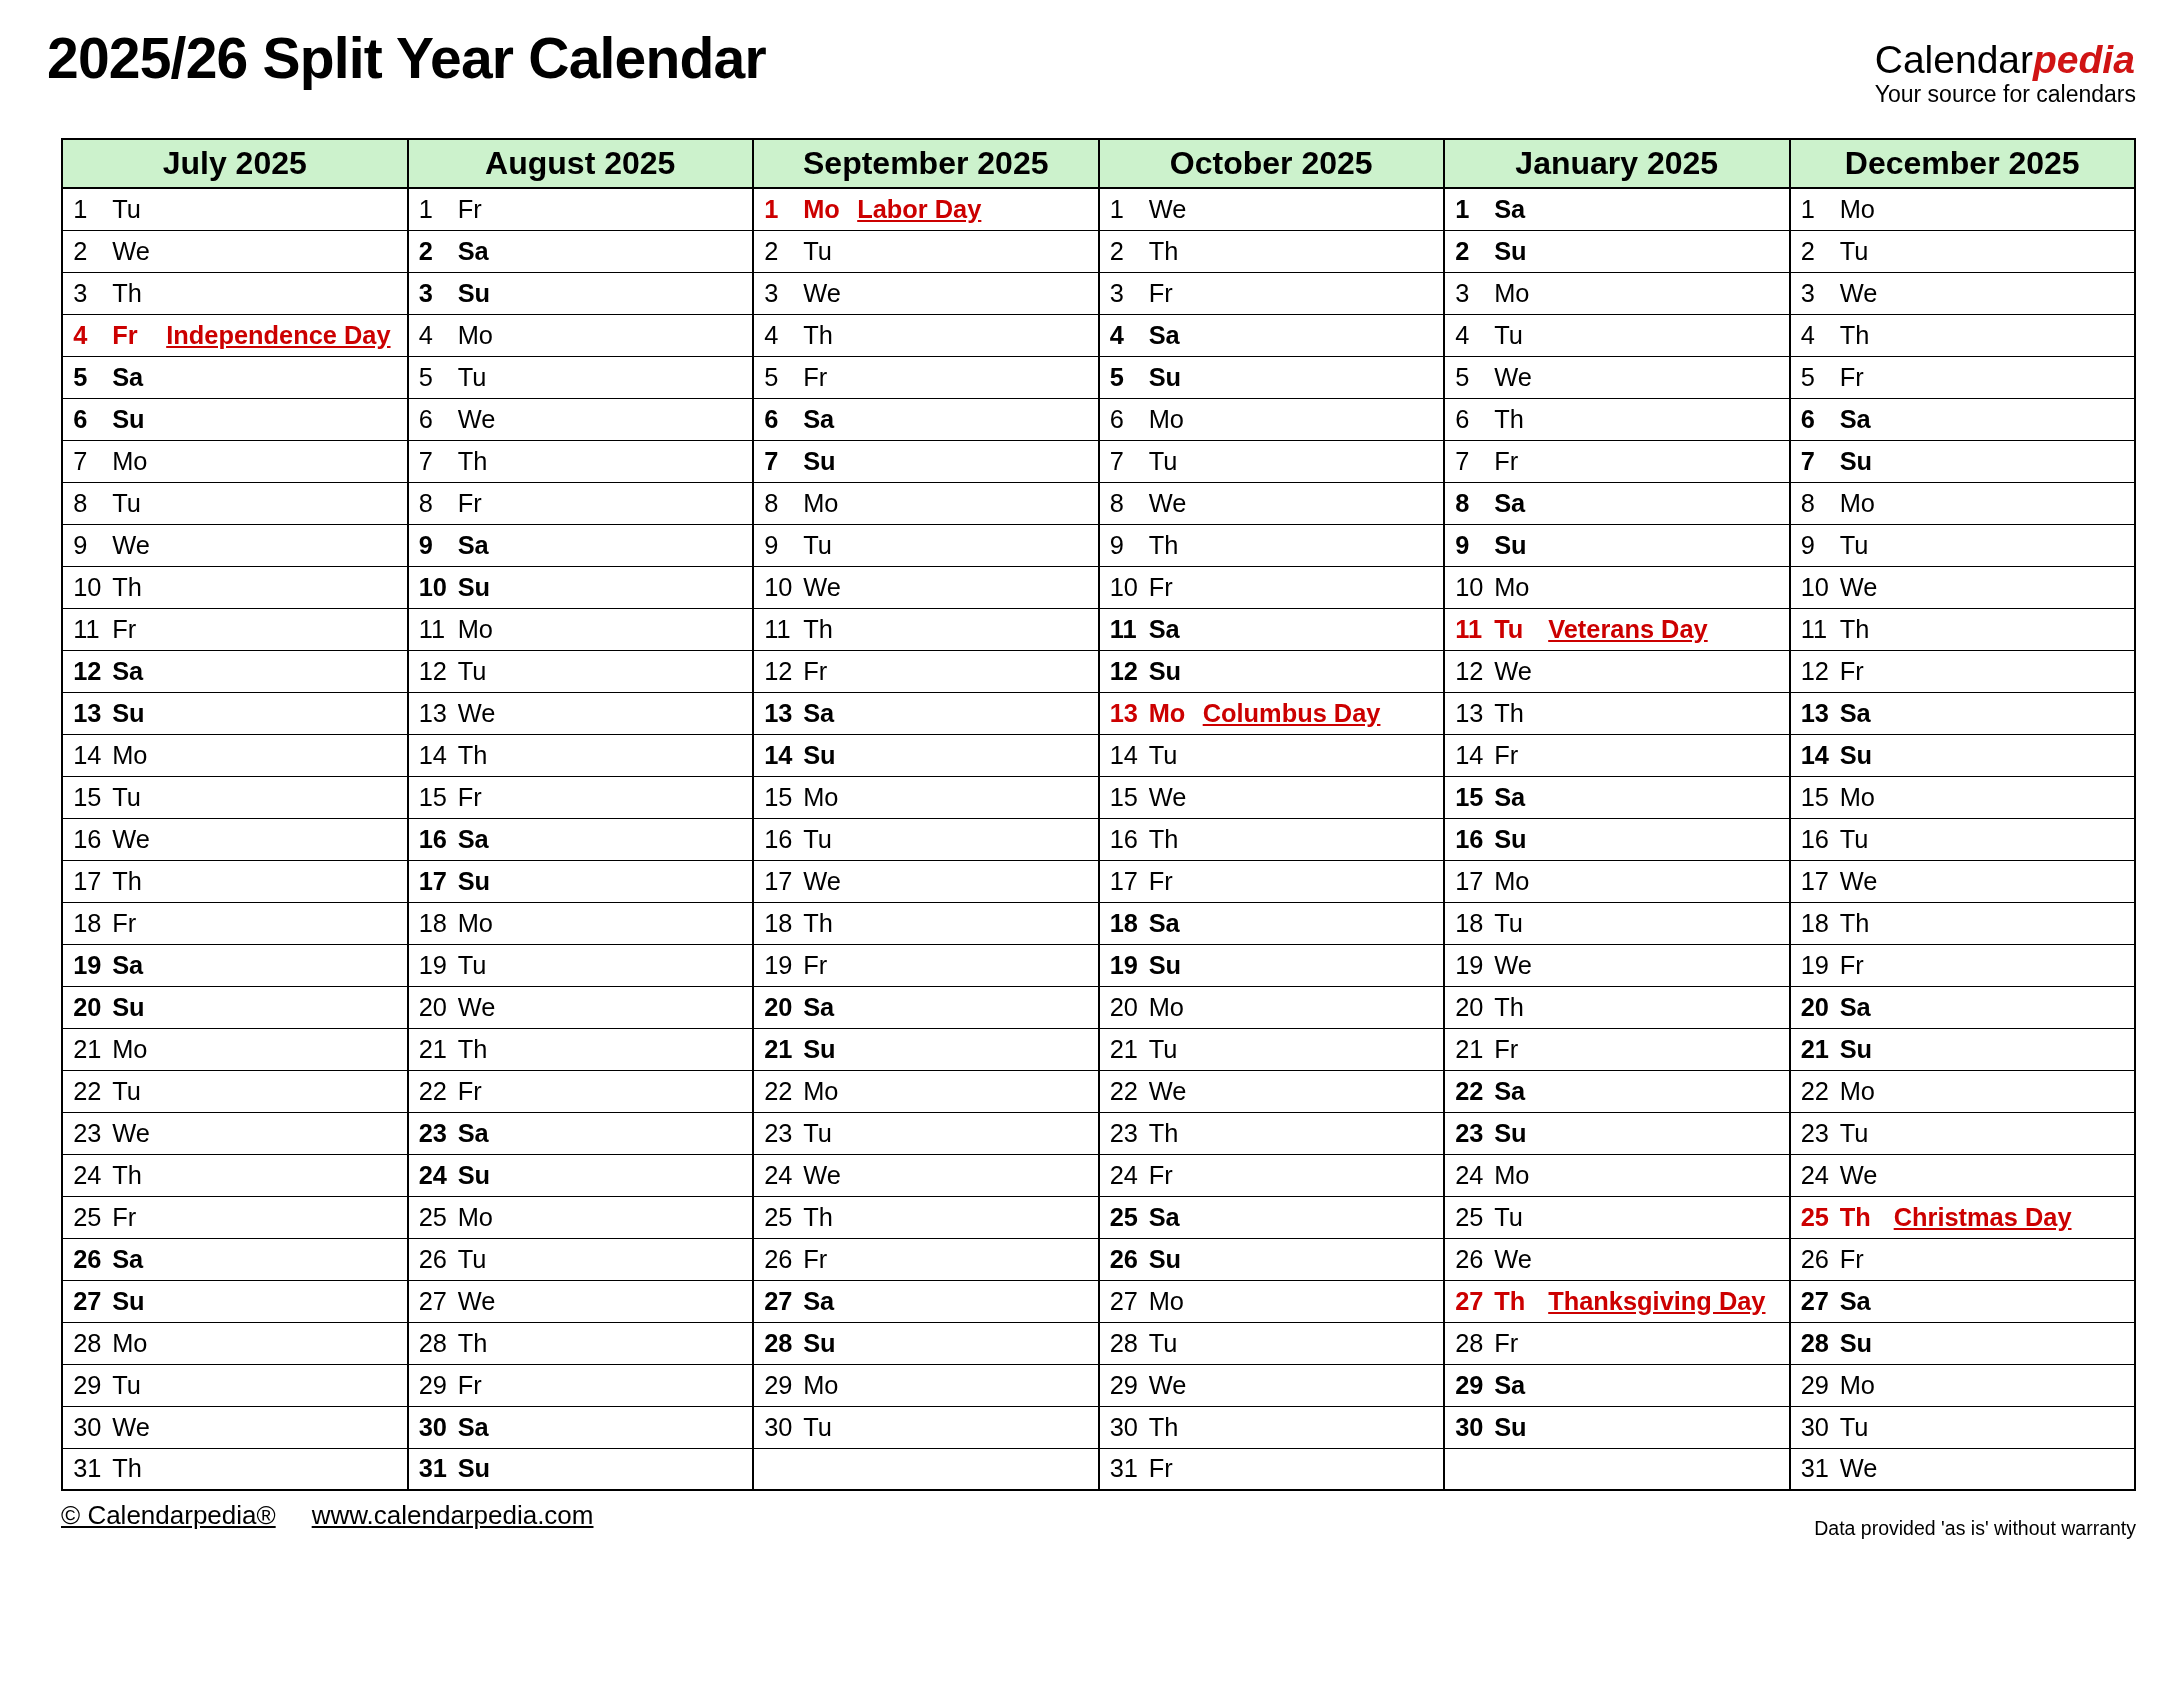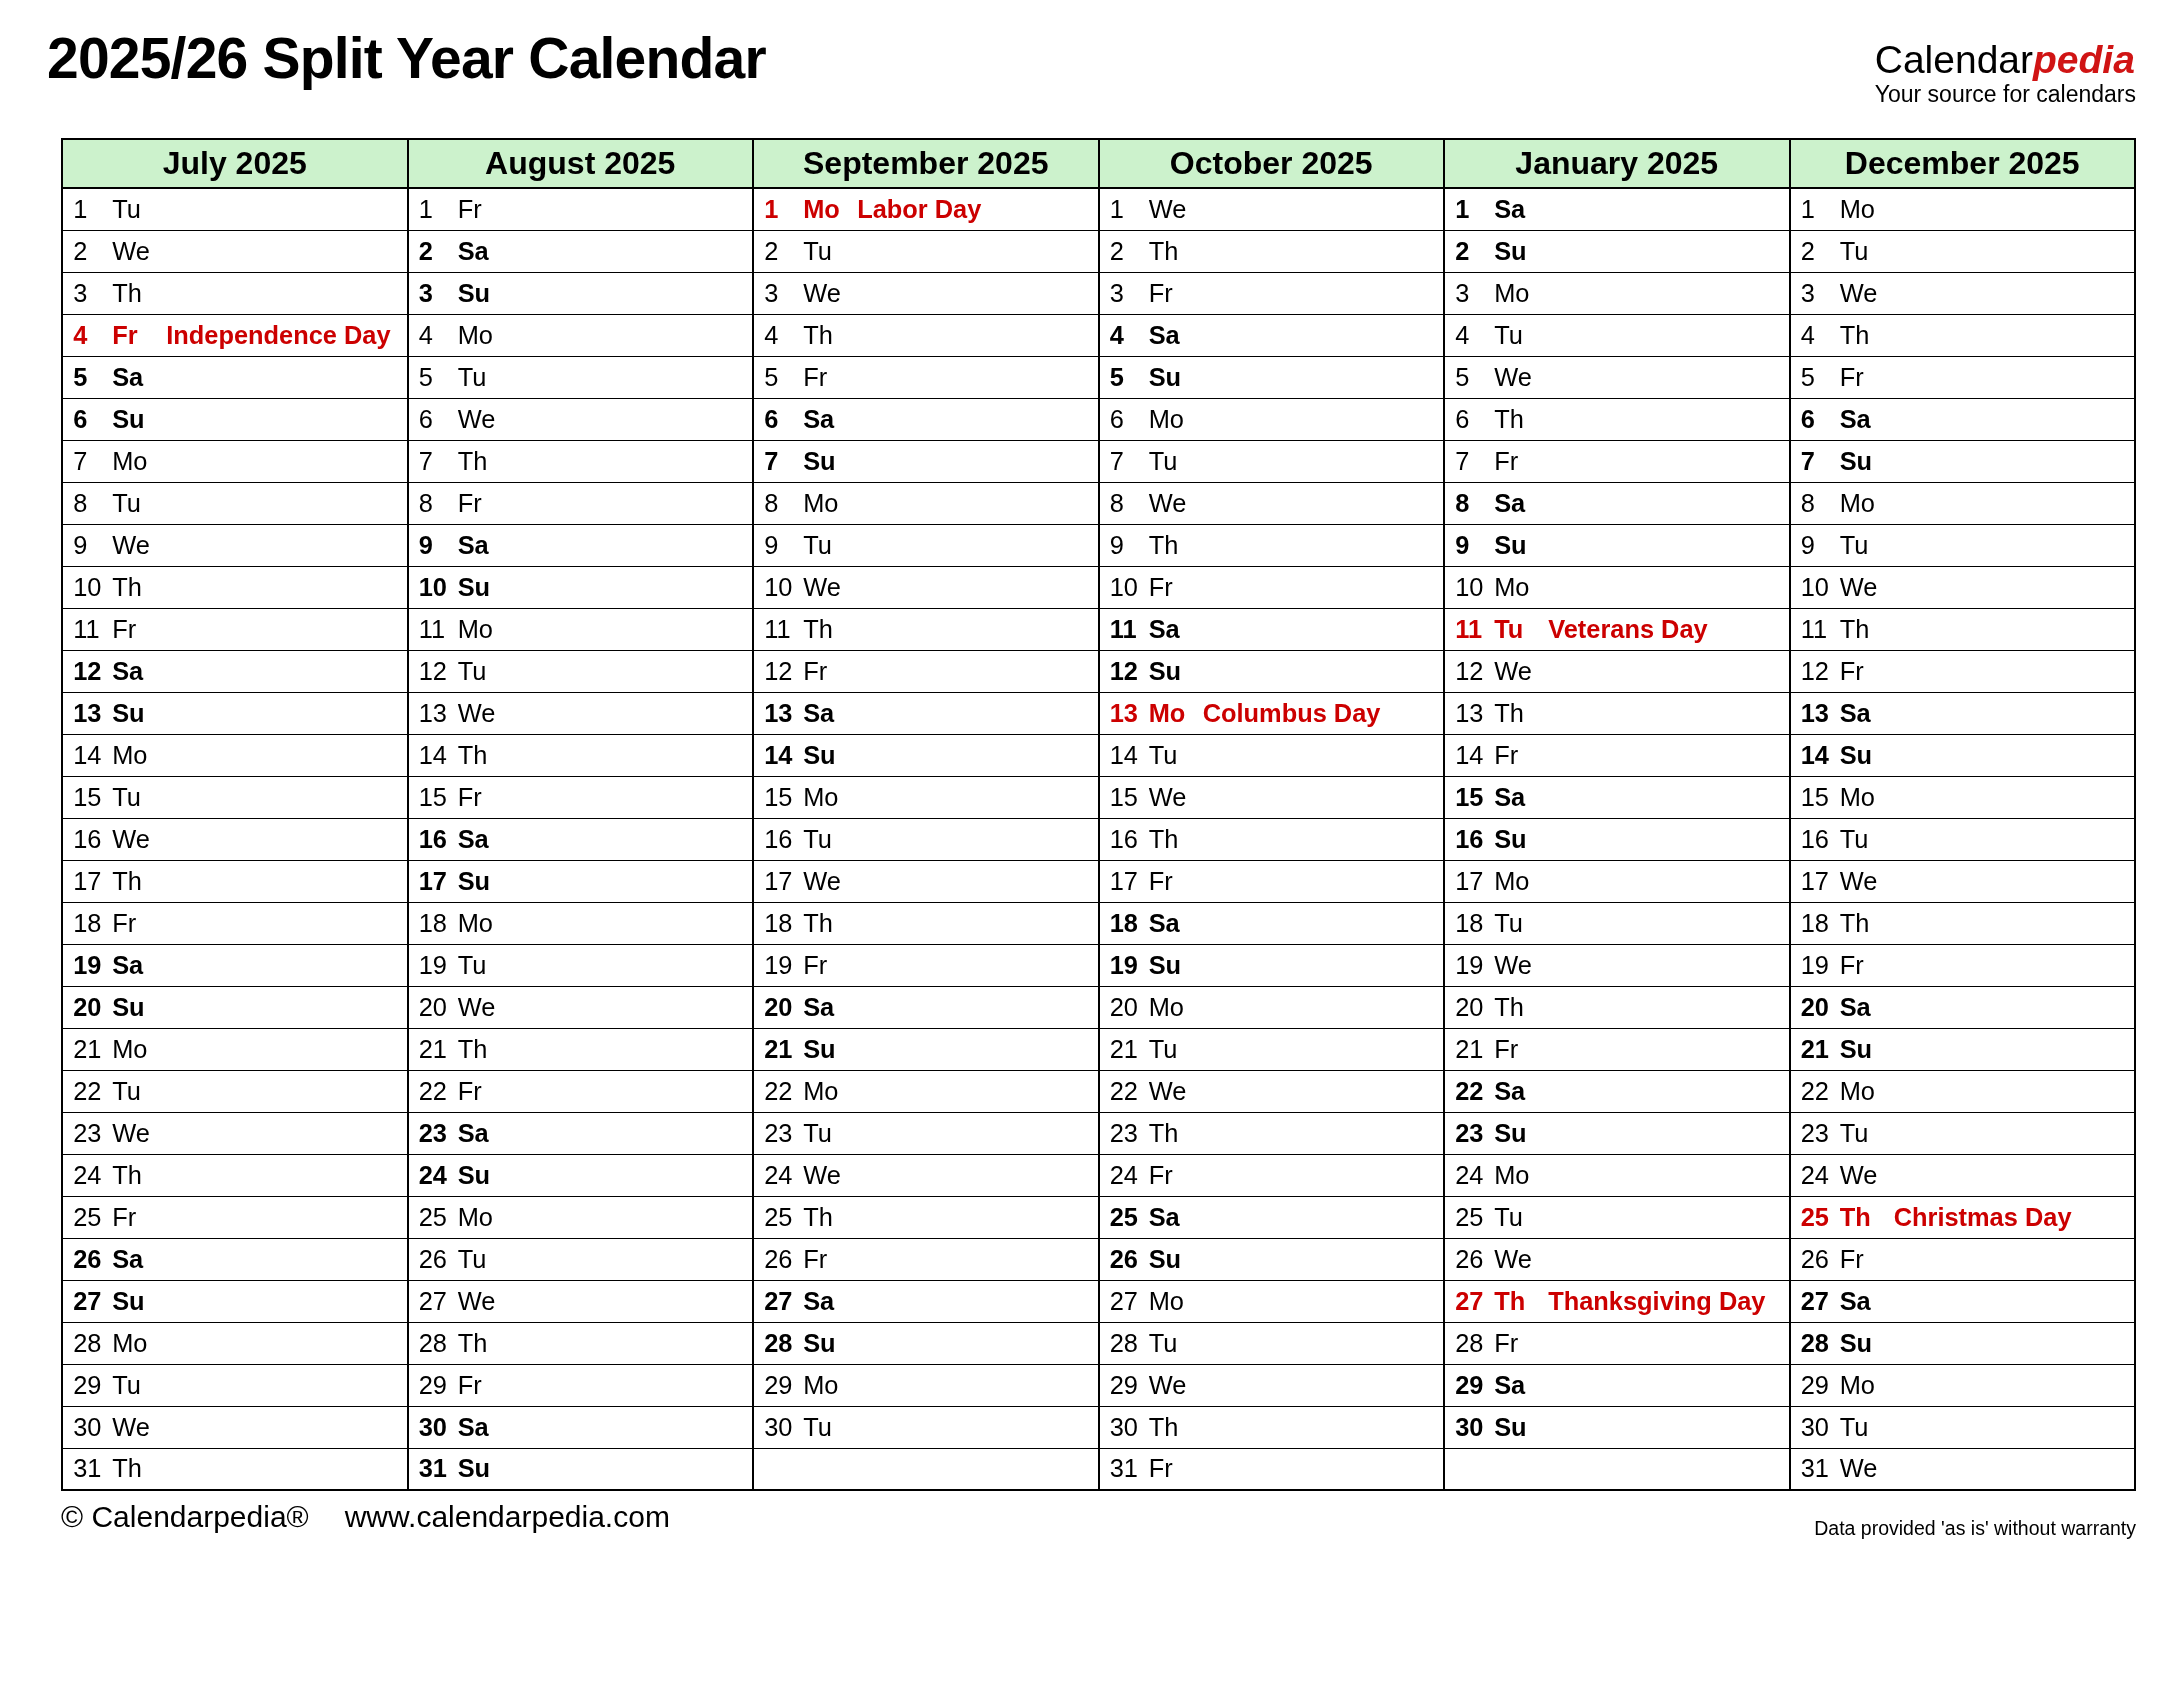--- a/index.html
+++ b/index.html
@@ -52,29 +52,29 @@
     border-bottom:1.7px solid var(--border);
     border-left:2.5px solid var(--border);
     border-right:2.5px solid var(--border);
     background:#fff; white-space:nowrap; overflow:hidden;
     vertical-align:middle;
   }
   td .num{ display:inline-block; min-width:39px; }
   td .abbrev{ display:inline-block; min-width:54px; }
   td.t-sa{ background:var(--yellow); font-weight:bold;border-radius:12px; }
   td.t-su{ background:var(--orange); font-weight:bold; }
-  td.t-hol{ background:var(--pink); font-weight:bold; color:var(--red); }
+  td.t-hol{ background:var(--pink); font-weight:bold; color:var(--red);text-decoration:underline; }
   td.empty{ background:var(--gray); }
 
   
   .footer{
     display:flex; justify-content:space-between; align-items:flex-start;
     margin:8.5px 34px 0 61px;
   }
-  .footer-left{ font-size:30px; }
+  .footer-left{ font-size:26px;text-decoration:underline; }
   .footer-left .footer-url{ margin-left:36px; }
   .footer-right{ font-size:19.5px; margin-top:17px; }
 </style>
 </head>
 <body>
 
 <div class="page">
 
   <div class="header">
     <h1 class="page-title">2025/26 Split Year Calendar</h1>

